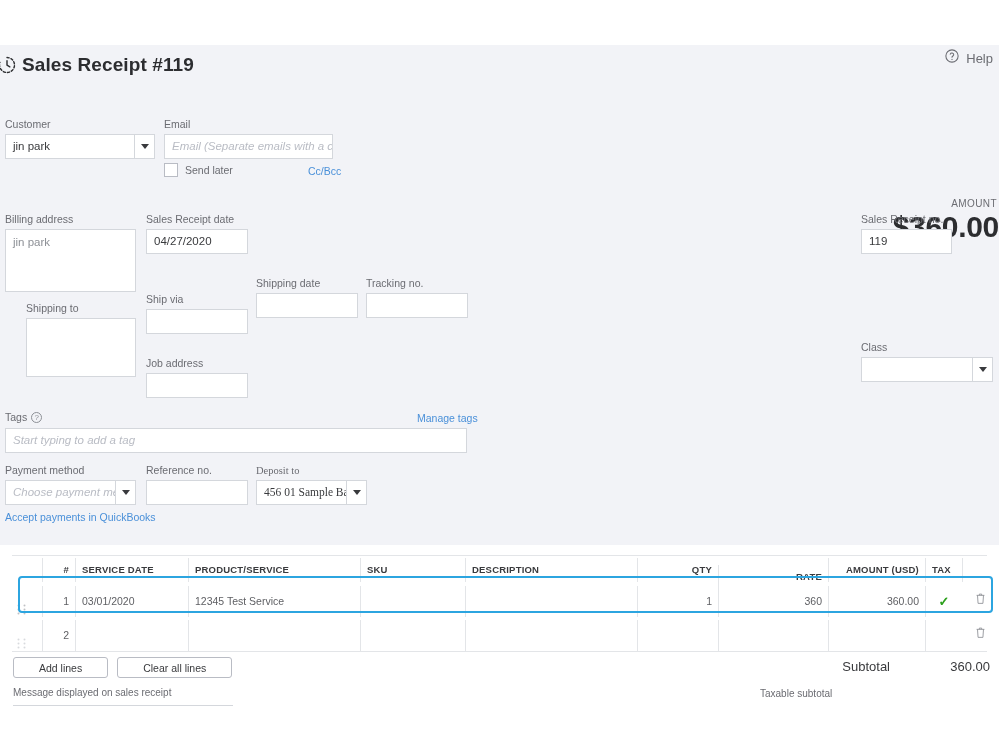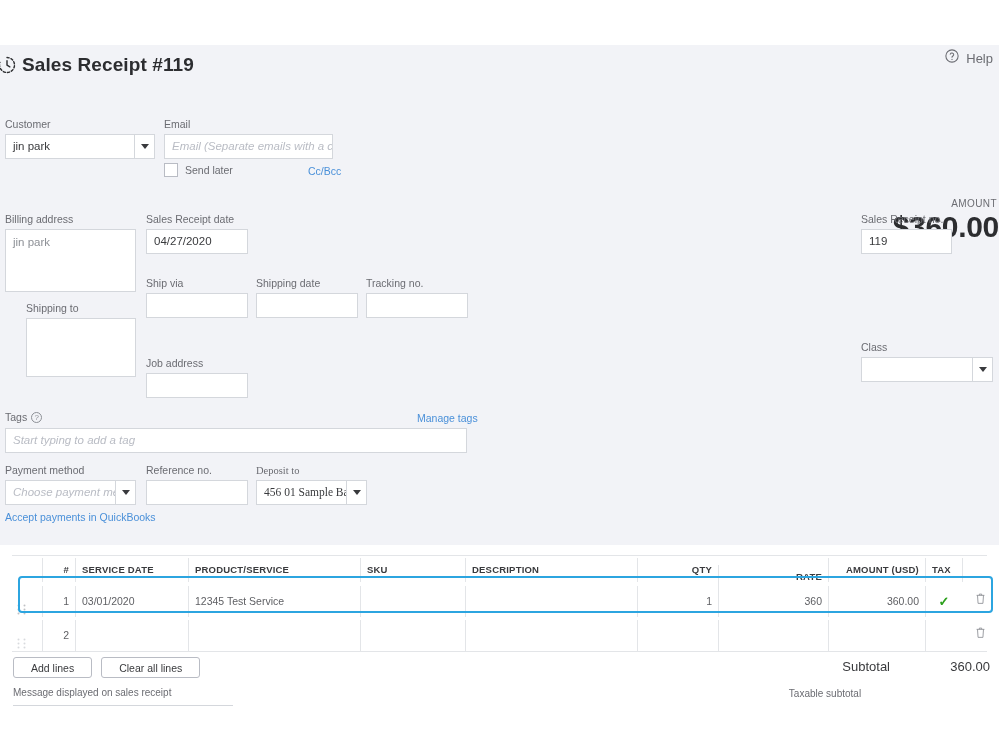--- a/index.html
+++ b/index.html
@@ -198,37 +198,37 @@
     display: inline-block;
     opacity: .55;
   }
   .trash { cursor: pointer; }
   .check-mark { color: #2ca01c; font-size: 13px; font-weight: bold; }
 
   
   .btn {
     display: inline-flex; align-items: center; justify-content: center;
     height: 21px;
-    padding: 0 17px;
+    padding: 0 25px;
     border: 1px solid #b9bcc4;
     border-radius: 3px;
     background: #ffffff;
     font-size: 10.5px;
     color: #393a3d;
     cursor: pointer;
   }
 
   .msg-label { font-size: 10px; color: #6b6c72; }
   .msg-underline {
     width: 220px; border-bottom: 1px solid #d4d7dc; margin-top: 7px;
   }
 
   .subtotal-label { font-size: 13px; color: #393a3d; text-align: right; }
   .subtotal-value { font-size: 13px; color: #393a3d; text-align: right; }
-  .taxsub-label { font-size: 10px; color: #6b6c72; text-align: center; }
+  .taxsub-label { font-size: 10px; color: #6b6c72; text-align: left; }
 </style>
 </head>
 <body>
 
 <div id="app">
 
   <div class="top-strip"></div>
 
   <div class="title-bar">
     <span class="title-icon">
@@ -285,21 +285,21 @@
     <div class="abs" style="left:5px; top:217px; width:131px;padding-left:21px;">
       <div class="fld-label">Shipping to</div>
       <div class="textarea" style="height:59px;"></div>
     </div>
 
     <div class="abs" style="left:146px; top:128px; width:102px;">
       <div class="fld-label">Sales Receipt date</div>
       <div class="inp">04/27/2020</div>
     </div>
 
-    <div class="abs" style="left:146px; top:192px; width:102px;">
+    <div class="abs" style="left:146px; top:208px; width:102px;">
       <div class="fld-label">Ship via</div>
       <div class="inp"></div>
     </div>
 
     <div class="abs" style="left:256px; top:192px; width:102px;">
       <div class="fld-label">Shipping date</div>
       <div class="inp"></div>
     </div>
 
     <div class="abs" style="left:366px; top:192px; width:102px;">

